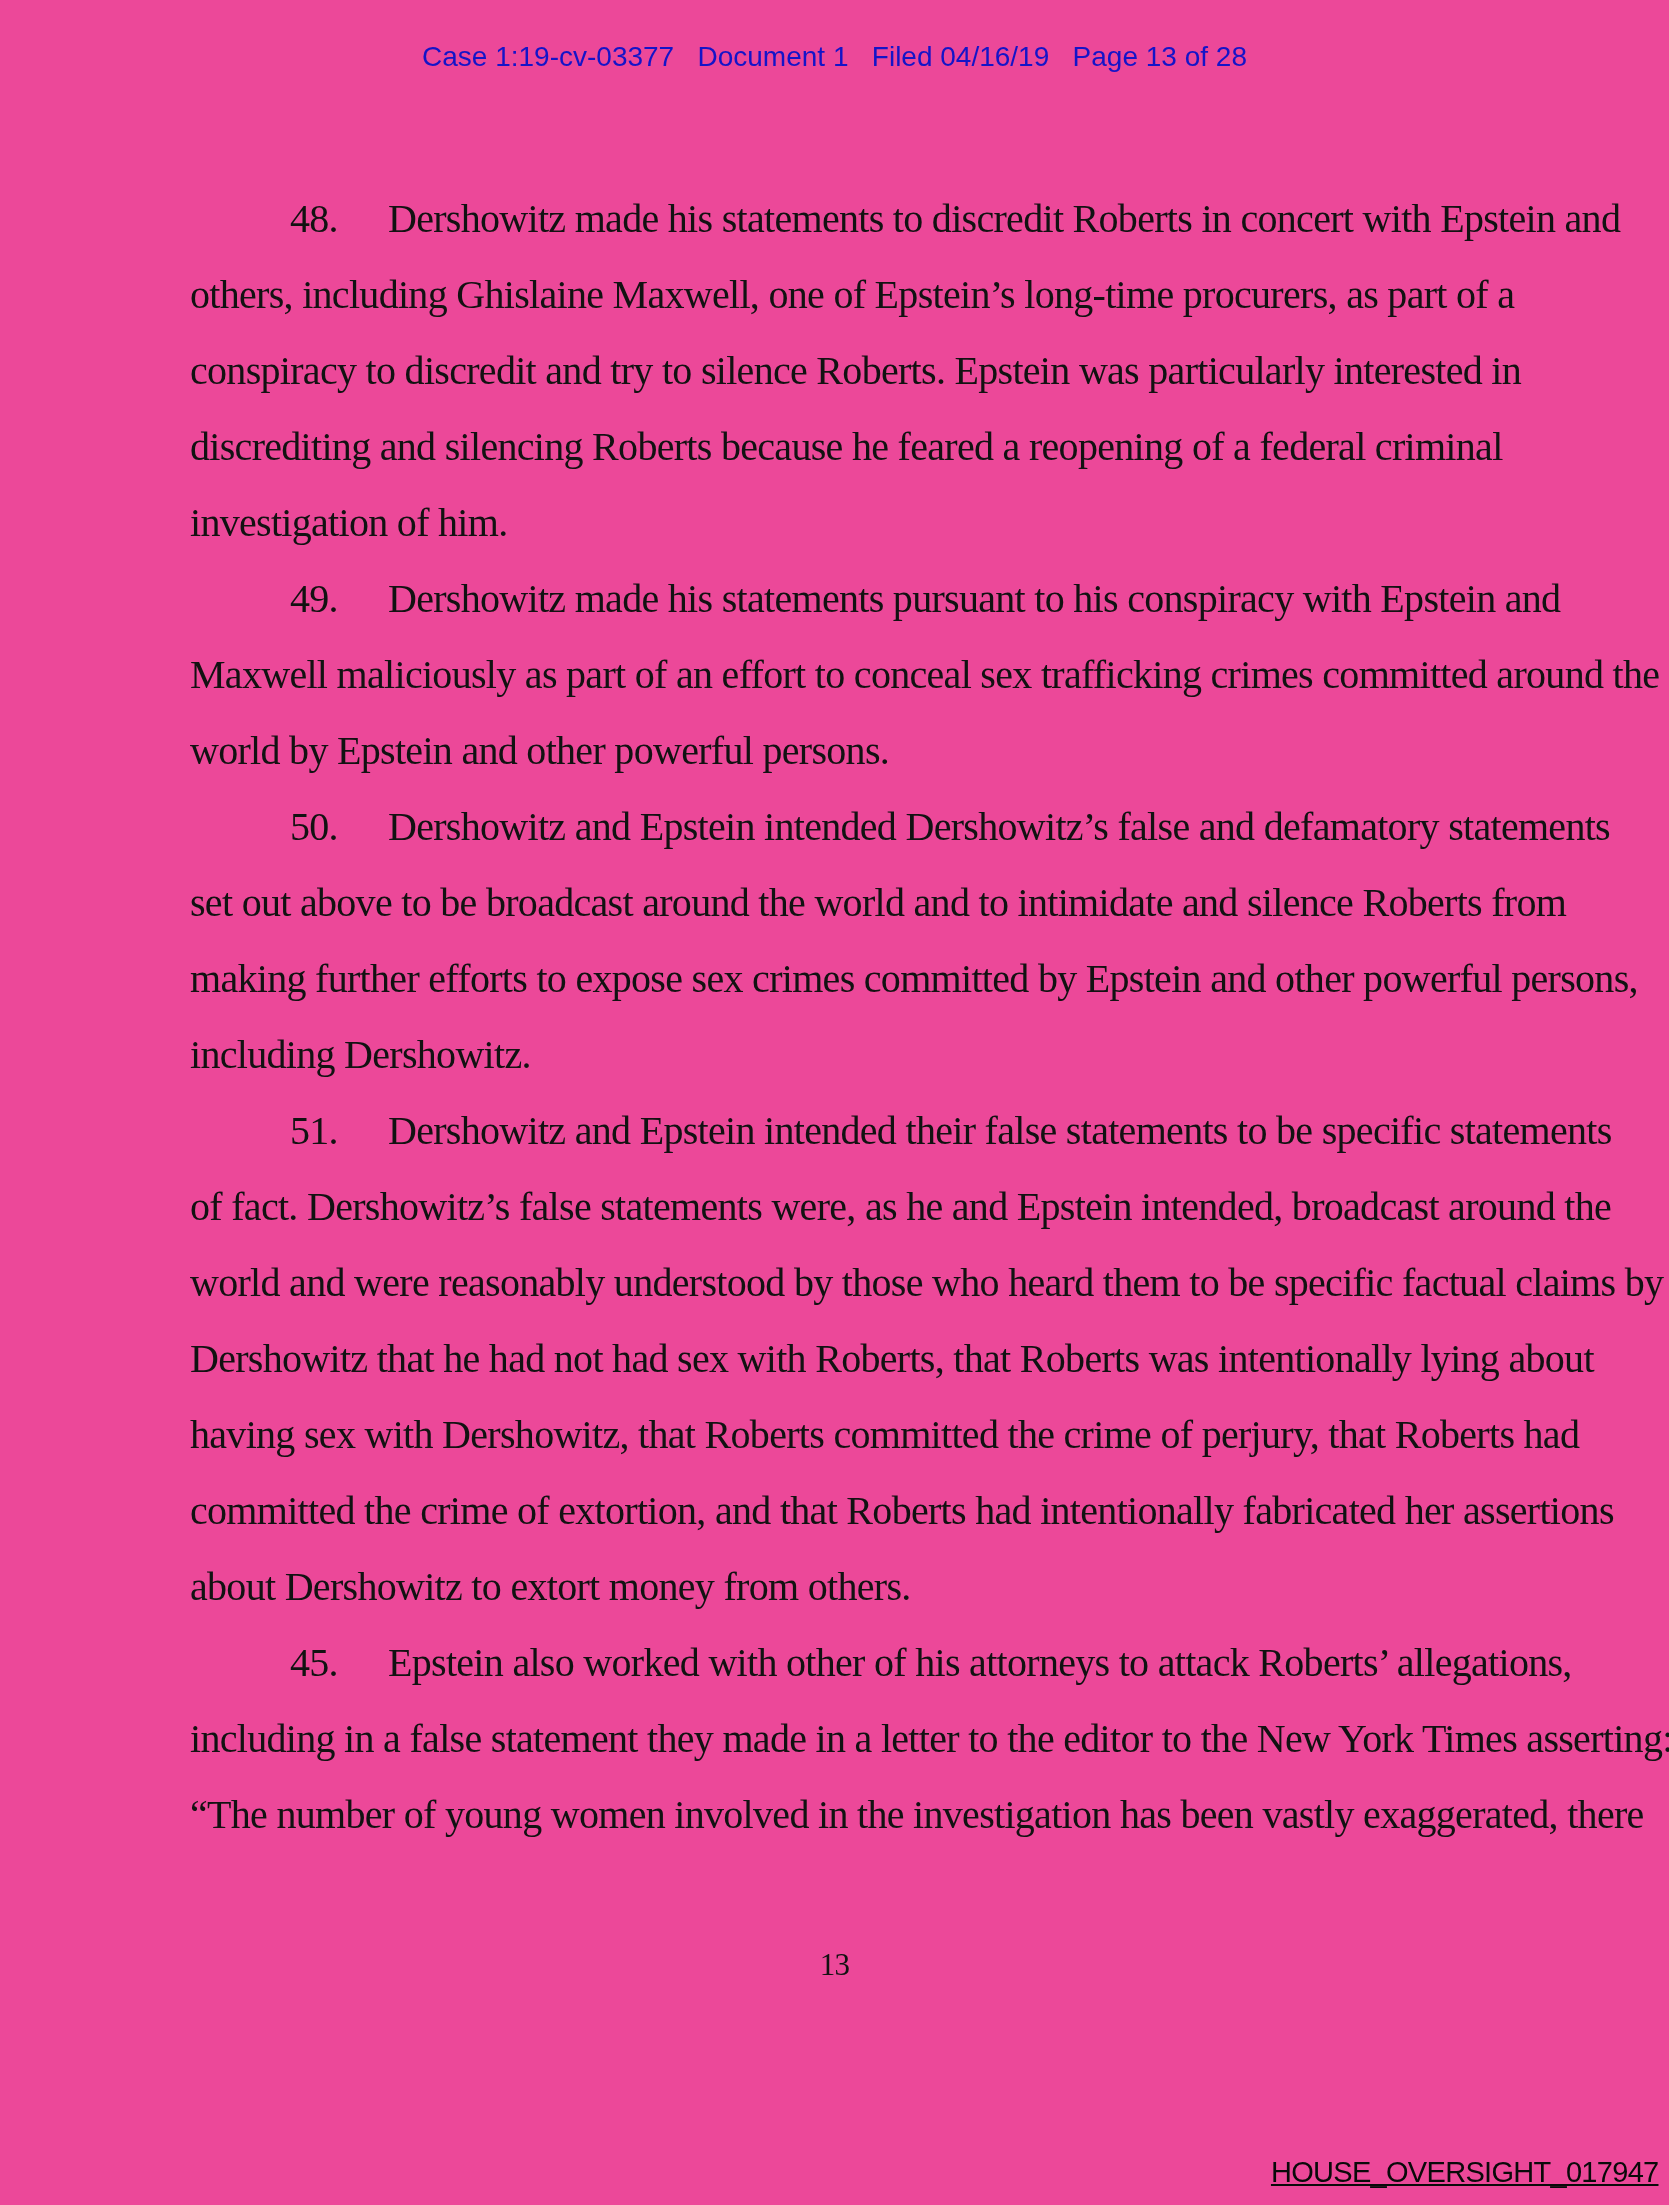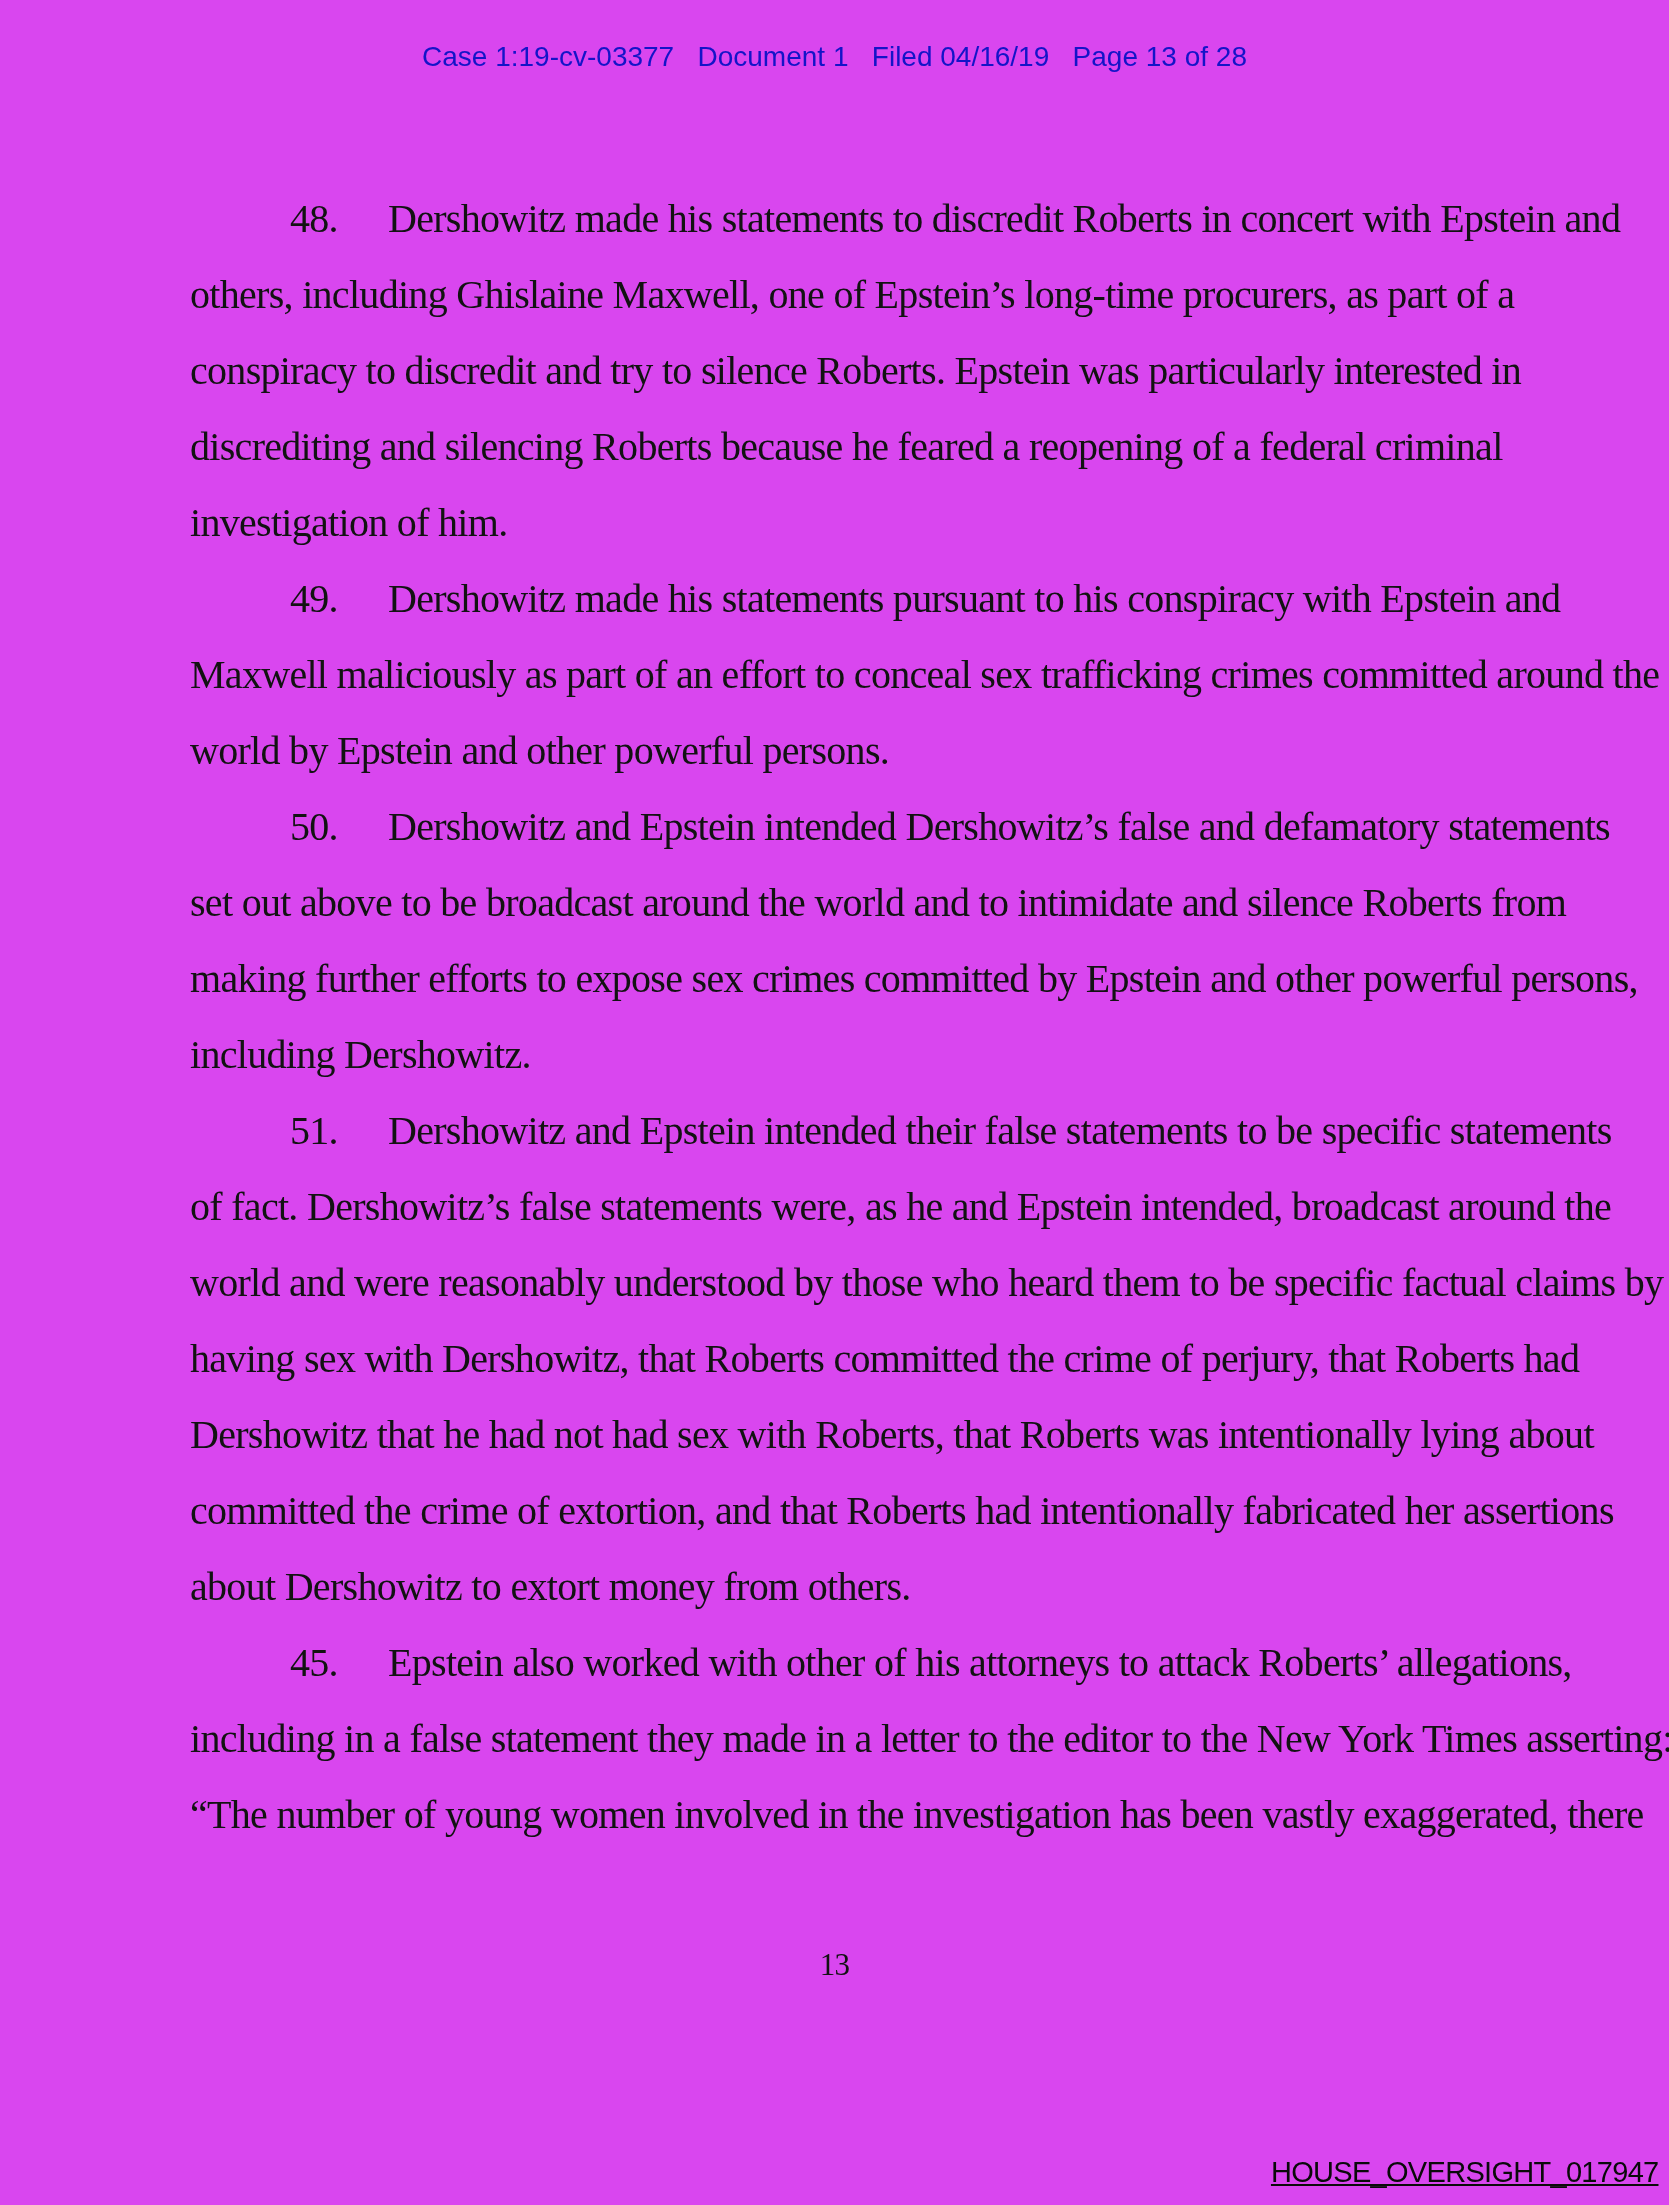--- a/index.html
+++ b/index.html
@@ -57,21 +57,21 @@
     font-family: "Liberation Sans", sans-serif;
     font-size: 29px;
     letter-spacing: -0.7px;
     color: #0a0a0a;
     text-decoration: underline;
   }
 </style>
 </head>
 <body>
 
-<div class="page" style="background: #d946ef; color: rgb(18, 18, 18);">
+<div class="page" style="background: #ec4899; color: rgb(18, 18, 18);">
 
   <div class="case-header" style="color: rgb(20, 20, 200);">Case 1:19-cv-03377   Document 1   Filed 04/16/19   Page 13 of 28</div>
 
   <div class="doc-body">
       <div>
         <div class="doc-line first-line"><span class="para-number">48.</span><span>Dershowitz made his statements to discredit Roberts in concert with Epstein and</span></div>
         <div class="doc-line">others, including Ghislaine Maxwell, one of Epstein’s long-time procurers, as part of a</div>
         <div class="doc-line">conspiracy to discredit and try to silence Roberts. Epstein was particularly interested in</div>
         <div class="doc-line">discrediting and silencing Roberts because he feared a reopening of a federal criminal</div>
         <div class="doc-line">investigation of him.</div>
@@ -84,22 +84,22 @@
       <div>
         <div class="doc-line first-line"><span class="para-number">50.</span><span>Dershowitz and Epstein intended Dershowitz’s false and defamatory statements</span></div>
         <div class="doc-line">set out above to be broadcast around the world and to intimidate and silence Roberts from</div>
         <div class="doc-line">making further efforts to expose sex crimes committed by Epstein and other powerful persons,</div>
         <div class="doc-line">including Dershowitz.</div>
       </div>
       <div>
         <div class="doc-line first-line"><span class="para-number">51.</span><span>Dershowitz and Epstein intended their false statements to be specific statements</span></div>
         <div class="doc-line">of fact. Dershowitz’s false statements were, as he and Epstein intended, broadcast around the</div>
         <div class="doc-line">world and were reasonably understood by those who heard them to be specific factual claims by</div>
+        <div class="doc-line">Dershowitz that he had not had sex with Roberts, that Roberts was intentionally lying about</div>
         <div class="doc-line">having sex with Dershowitz, that Roberts committed the crime of perjury, that Roberts had</div>
-        <div class="doc-line">Dershowitz that he had not had sex with Roberts, that Roberts was intentionally lying about</div>
         <div class="doc-line">committed the crime of extortion, and that Roberts had intentionally fabricated her assertions</div>
         <div class="doc-line">about Dershowitz to extort money from others.</div>
       </div>
       <div>
         <div class="doc-line first-line"><span class="para-number">45.</span><span>Epstein also worked with other of his attorneys to attack Roberts’ allegations,</span></div>
         <div class="doc-line">including in a false statement they made in a letter to the editor to the New York Times asserting:</div>
         <div class="doc-line">“The number of young women involved in the investigation has been vastly exaggerated, there</div>
       </div>
     </div>
 

